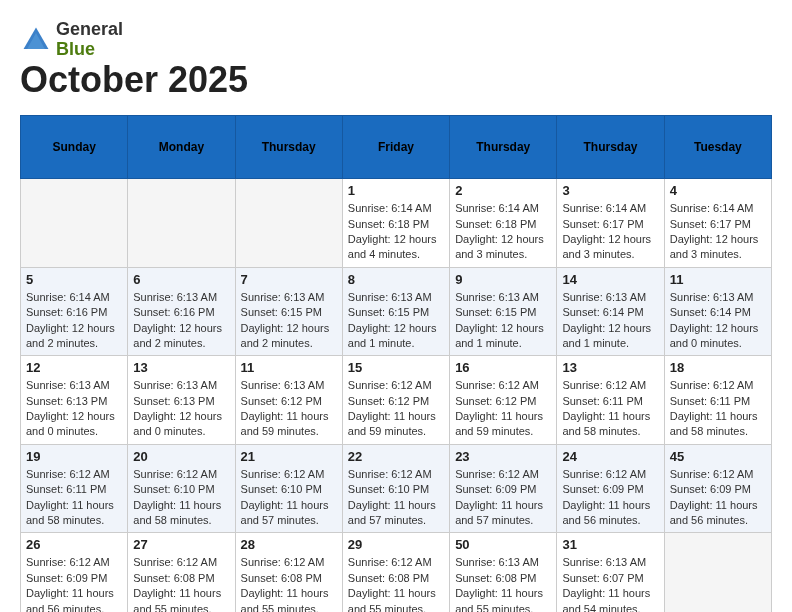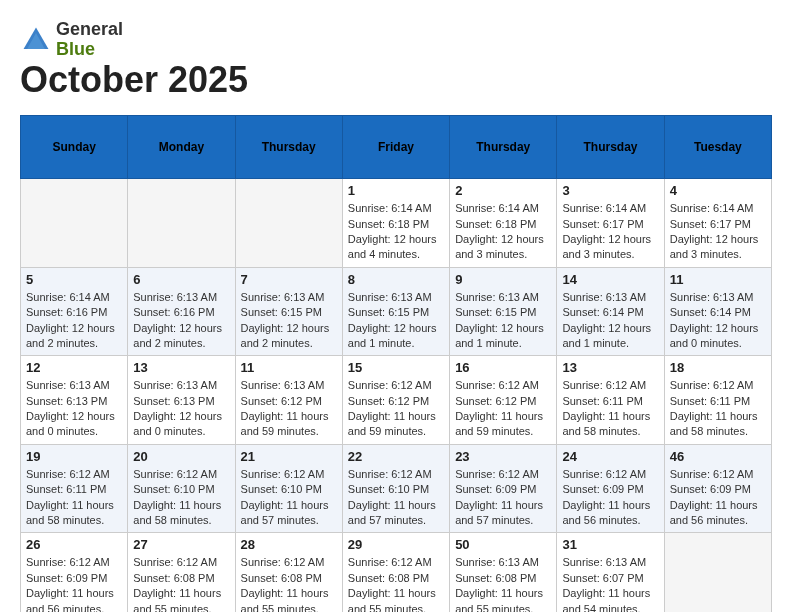--- a/index.html
+++ b/index.html
@@ -266,21 +266,21 @@
 Sunset: 6:09 PM
 Daylight: 11 hours and 57 minutes.</div>
         </td>
         <td>
           <div class="day-number">24</div>
           <div class="day-info" style="white-space: pre-line;">Sunrise: 6:12 AM
 Sunset: 6:09 PM
 Daylight: 11 hours and 56 minutes.</div>
         </td>
         <td>
-          <div class="day-number">46</div>
+          <div class="day-number">45</div>
           <div class="day-info" style="white-space: pre-line;">Sunrise: 6:12 AM
 Sunset: 6:09 PM
 Daylight: 11 hours and 56 minutes.</div>
         </td>
       </tr>
       <tr>
         <td>
           <div class="day-number">26</div>
           <div class="day-info" style="white-space: pre-line;">Sunrise: 6:12 AM
 Sunset: 6:09 PM

